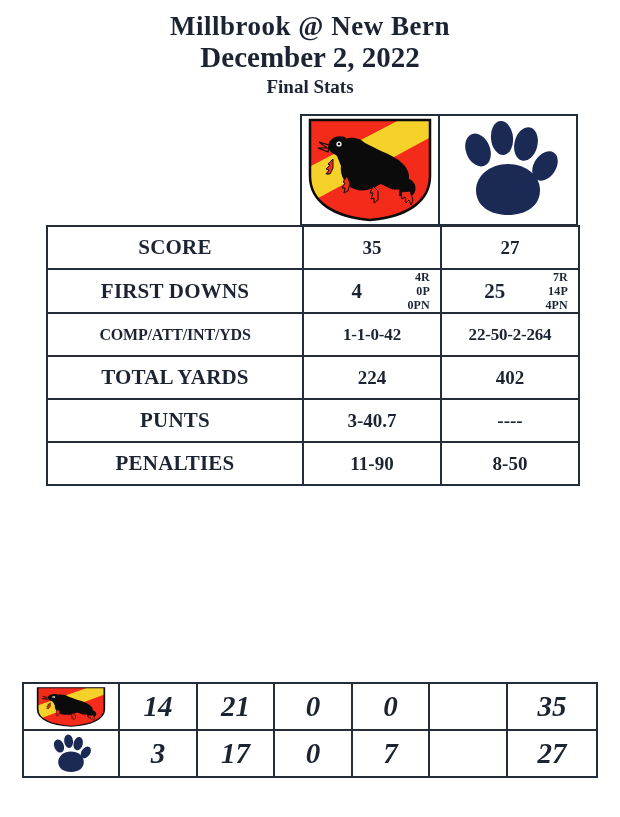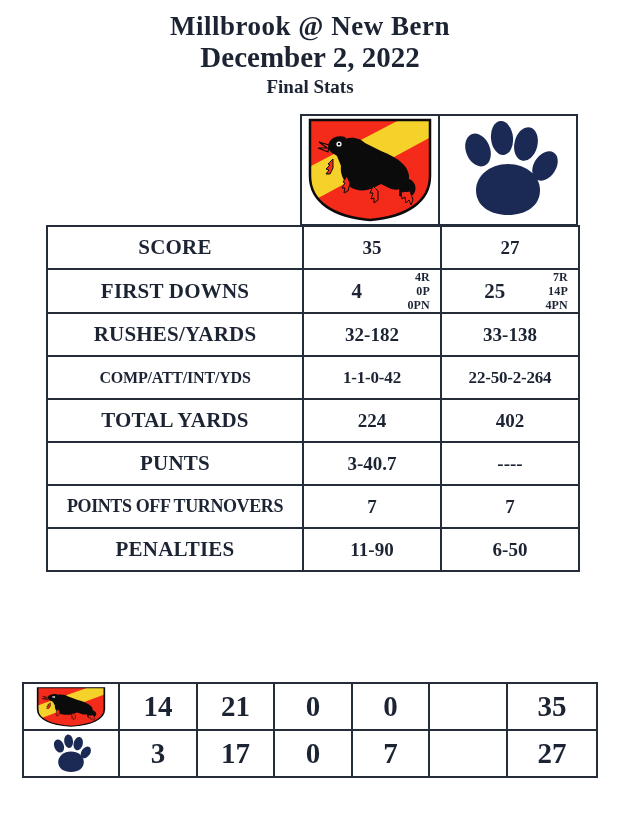--- a/index.html
+++ b/index.html
@@ -132,20 +132,21 @@
   }
 
   
   .score-table {
     position: absolute;
     left: 22px;
     top: 682px;
     width: 576px;
     border-collapse: collapse;
     table-layout: fixed;
+    font-style: italic;
   }
   .score-table td {
     border: 2px solid #262d3a;
     height: 45px;
     padding: 0;
     text-align: center;
     vertical-align: middle;
     background: #ffffff;
     font-size: 29px;
     font-weight: bold;
@@ -256,55 +257,45 @@
           <span class="fd-main">25</span>
           <span class="fd-break">
             <span>7R</span><br>
             <span>14P</span><br>
             <span>4PN</span>
           </span>
         </div>
       </td>
     </tr>
 
-    <tr>
-      <td class="stat-label">RUSHES/YARDS</td>
-      <td class="stat-val">32-182</td>
-      <td class="stat-val">33-138</td>
-    </tr>
 
     <tr>
       <td class="stat-label tight">COMP/ATT/INT/YDS</td>
       <td class="stat-val small">1-1-0-42</td>
       <td class="stat-val small">22-50-2-264</td>
     </tr>
 
     <tr>
       <td class="stat-label">TOTAL YARDS</td>
       <td class="stat-val">224</td>
       <td class="stat-val">402</td>
     </tr>
 
     <tr>
       <td class="stat-label">PUNTS</td>
       <td class="stat-val">3-40.7</td>
       <td class="stat-val">----</td>
     </tr>
 
 
-    <tr>
-      <td class="stat-label tighter">POINTS OFF TURNOVERS</td>
-      <td class="stat-val">7</td>
-      <td class="stat-val">7</td>
-    </tr>
 
     <tr>
       <td class="stat-label">PENALTIES</td>
       <td class="stat-val">11-90</td>
-      <td class="stat-val">6-50</td>
+      <td class="stat-val">8-50</td>
     </tr>
 
 
   </tbody>
 </table>
 
 <table class="score-table">
   <colgroup>
     <col class="score-logo-cell">
       <col class="q-cell">

